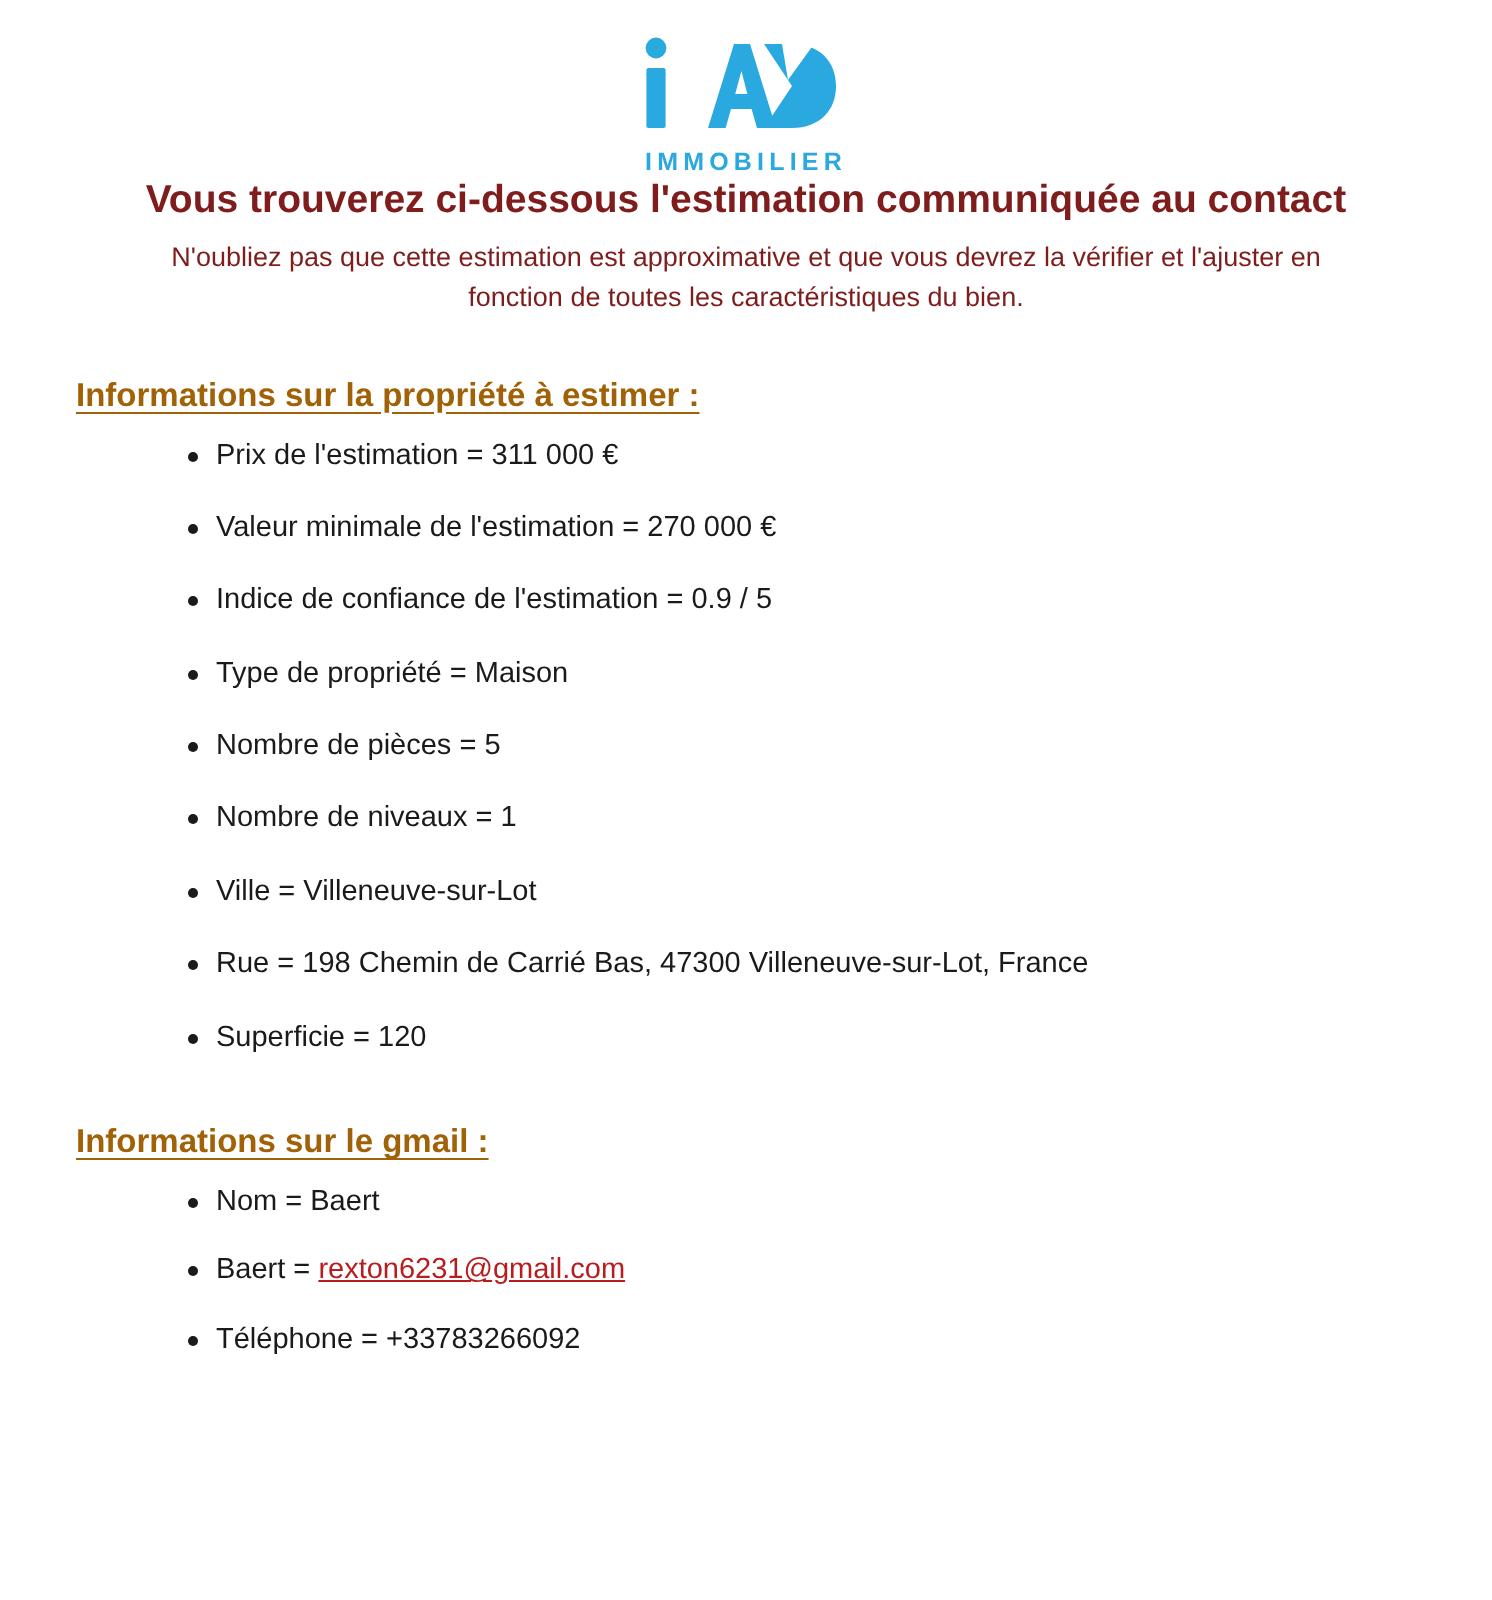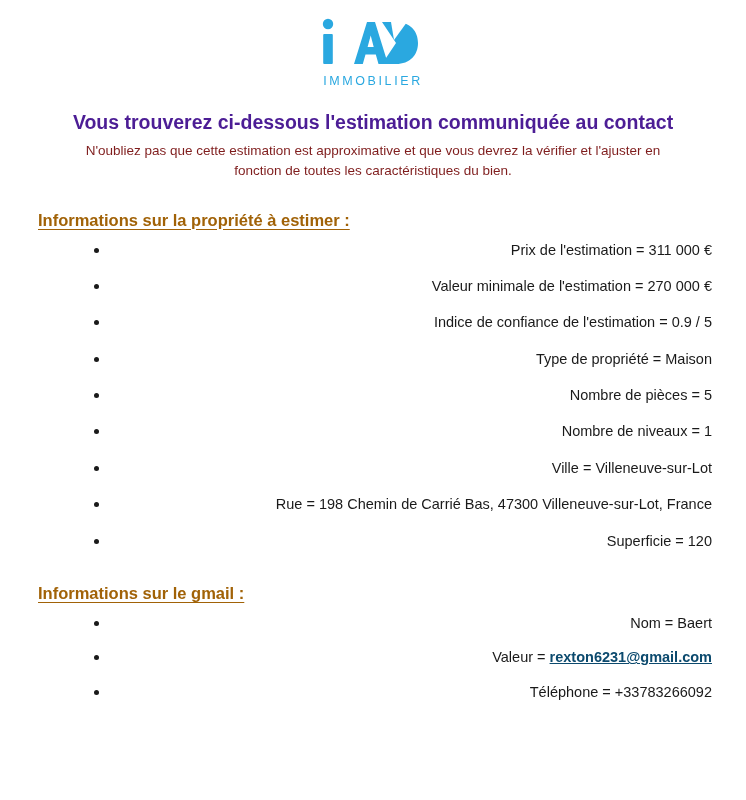--- a/index.html
+++ b/index.html
@@ -33,28 +33,27 @@
     display: flex;
     align-items: center;
     justify-content: center;
     height: 56px;
   }
   .logo-sub {
     margin-top: 4px;
     color: #2aa8e0;
     font-size: 12.5px;
     letter-spacing: 2.6px;
-    font-weight: 400;
+    font-weight: 700;
   }
 
   
   .title {
-    margin-top: 22px;
     text-align: center;
-    color: #4c1d95;
+    color: #7f1d1d;
     font-size: 19.5px;
     font-weight: 700;
     line-height: 1.25;
   }
   .subtitle {
     margin-top: 7px;
     text-align: center;
     color: #7f1d1d;
     font-size: 13.5px;
     line-height: 1.45;
@@ -72,21 +71,20 @@
   }
   .section-title.second {
     margin-top: 34px;
   }
 
   
   ul.info-list {
     margin: 12px 0 0 0;
     padding-left: 60px;
     list-style: none;
-    text-align: right;
   }
   ul.info-list li {
     position: relative;
     font-size: 14.5px;
     line-height: 1.2;
     color: #1a1a1a;
     padding: 0 0 0 14px;
     margin-bottom: 19px;
     white-space: nowrap;
   }
@@ -97,23 +95,22 @@
     top: 6px;
     width: 5px;
     height: 5px;
     border-radius: 50%;
     background: #1a1a1a;
   }
   ul.info-list.lead li {
     margin-bottom: 17px;
   }
   a.email-link {
-    color: #0c4a6e;
+    color: #b91c1c;
     text-decoration: underline;
-    font-weight: bold;
   }
 </style>
 </head>
 <body>
 
 <div class="page">
 
   <div class="logo-block">
     <div class="logo-mark">
       <svg width="110" height="56" viewBox="0 0 110 56" xmlns="http://www.w3.org/2000/svg" aria-hidden="true">
@@ -142,17 +139,17 @@
     <li>Nombre de pièces = 5</li>
     <li>Nombre de niveaux = 1</li>
     <li>Ville = Villeneuve-sur-Lot</li>
     <li>Rue = 198 Chemin de Carrié Bas, 47300 Villeneuve-sur-Lot, France</li>
     <li>Superficie = 120</li>
   </ul>
 
   <div class="section-title second">Informations sur le gmail :</div>
   <ul class="info-list lead">
     <li>Nom = Baert</li>
-    <li><span>Valeur = </span><a class="email-link" href="#">rexton6231@gmail.com</a></li>
+    <li><span>Baert = </span><a class="email-link" href="#">rexton6231@gmail.com</a></li>
     <li>Téléphone = +33783266092</li>
   </ul>
 
 </div>
 
 </body></html>

